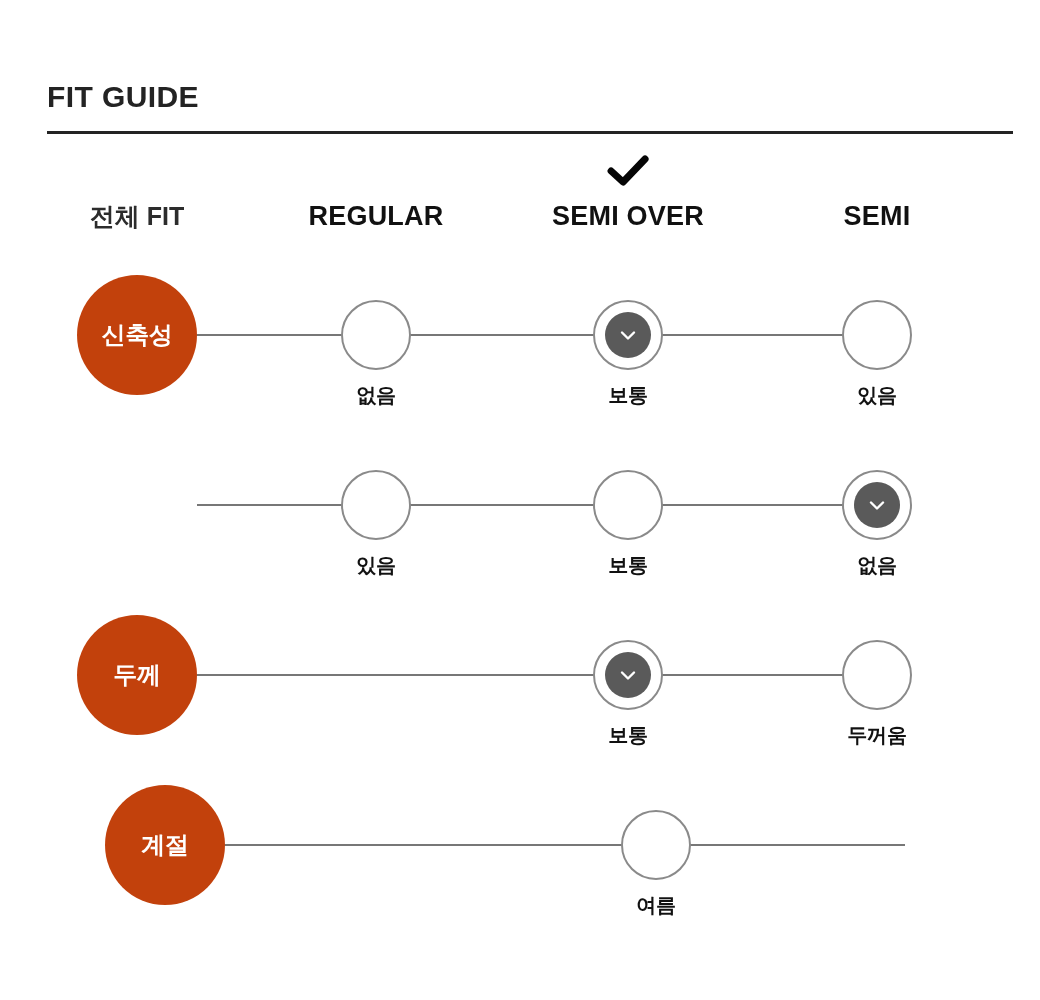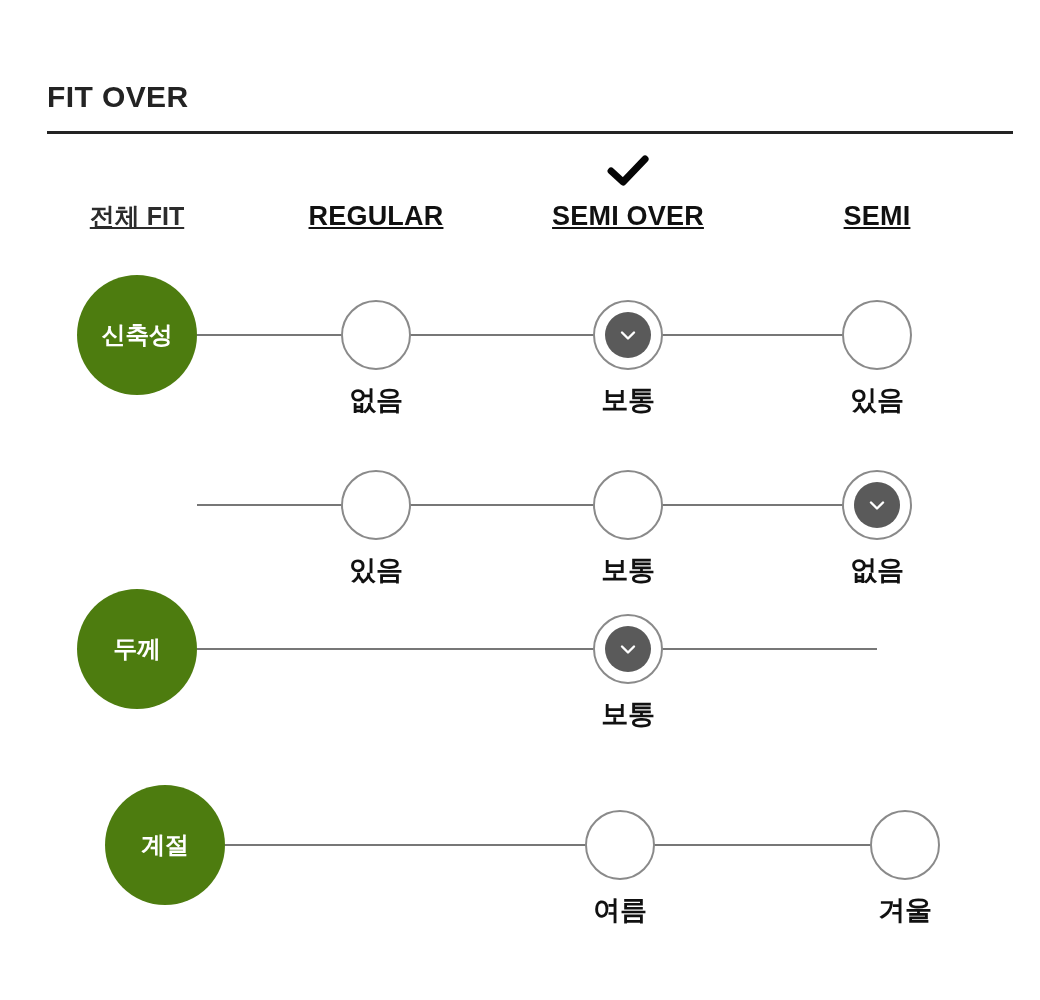--- a/index.html
+++ b/index.html
@@ -51,21 +51,20 @@
     width: 1040px;
     height: 44px;
   }
   .col-head {
     position: absolute;
     top: 0;
     transform: translateX(-50%);
     font-size: 27px;
     line-height: 40px;
     white-space: nowrap;
-    text-decoration: underline;
   }
   .col-head.axis-label {
     font-weight: 600;
     color: #2c2c2c;
     font-size: 25px;
   }
   .col-head.fit-name {
     font-weight: bold;
     color: #111111;
     letter-spacing: 0.2px;
@@ -101,21 +100,21 @@
     height: 2px;
     background: #777777;
   }
   .row-badge {
     position: absolute;
     left: 77px;
     top: 9px;
     width: 120px;
     height: 120px;
     border-radius: 50%;
-    background: #4d7c0f;
+    background: #c2410c;
     color: #ffffff;
     font-size: 24px;
     font-weight: bold;
     display: flex;
     align-items: center;
     justify-content: center;
     letter-spacing: -0.3px;
     z-index: 2;
   }
 
@@ -149,33 +148,33 @@
     display: none;
     align-items: center;
     justify-content: center;
   }
   .node.selected .node-inner { display: flex; }
   .node-label {
     position: absolute;
     left: 50%;
     top: 82px;
     transform: translateX(-50%);
-    font-size: 27px;
+    font-size: 20px;
     font-weight: bold;
     color: #111111;
     white-space: nowrap;
     letter-spacing: -0.2px;
   }
 </style>
 </head>
 <body>
 
 <div id="fit-guide-panel">
 
-  <div class="panel-title">FIT OVER</div>
+  <div class="panel-title">FIT GUIDE</div>
 
   <div class="title-divider"></div>
 
   <div class="column-headers">
 
     <div class="col-head axis-label" style="left:137px;">전체 FIT</div>
 
     <div class="col-head fit-name" style="left:628px;">
       <span class="check-marker">
         <svg viewBox="0 0 44 34" width="44" height="34" aria-hidden="true">
@@ -242,49 +241,49 @@
         <div class="node-circle"></div>
         <div class="node-inner">
           <svg viewBox="0 0 24 24" width="24" height="24" aria-hidden="true">
             <path d="M6 9.5 L12 15.5 L18 9.5" fill="none" stroke="#ffffff" stroke-width="2.4" stroke-linecap="round" stroke-linejoin="round"></path>
           </svg>
         </div>
         <div class="node-label">없음</div>
       </div>
     </div>
 
-    <div class="fit-row" style="top:580px;">
+    <div class="fit-row" style="top:606px;">
       <div class="row-line"></div>
       <div class="row-badge">두께</div>
 
 
       <div class="node selected" style="left:628px;">
         <div class="node-circle"></div>
         <div class="node-inner">
           <svg viewBox="0 0 24 24" width="24" height="24" aria-hidden="true">
             <path d="M6 9.5 L12 15.5 L18 9.5" fill="none" stroke="#ffffff" stroke-width="2.4" stroke-linecap="round" stroke-linejoin="round"></path>
           </svg>
         </div>
         <div class="node-label">보통</div>
       </div>
 
+      <div class="node" style="left:877px;">
+        <div class="node-circle"></div>
+
+        <div class="node-label">두꺼움</div>
+      </div>
     </div>
 
     <div class="fit-row" style="top:776px;margin-left:28px;">
       <div class="row-line"></div>
       <div class="row-badge">계절</div>
 
 
-      <div class="node" style="left:592px;">
+      <div class="node" style="left:628px;">
         <div class="node-circle"></div>
 
         <div class="node-label">여름</div>
       </div>
 
-      <div class="node" style="left:877px;">
-        <div class="node-circle"></div>
-
-        <div class="node-label">겨울</div>
-      </div>
     </div>
 
   </div>
 </div>
 
 </body></html>

